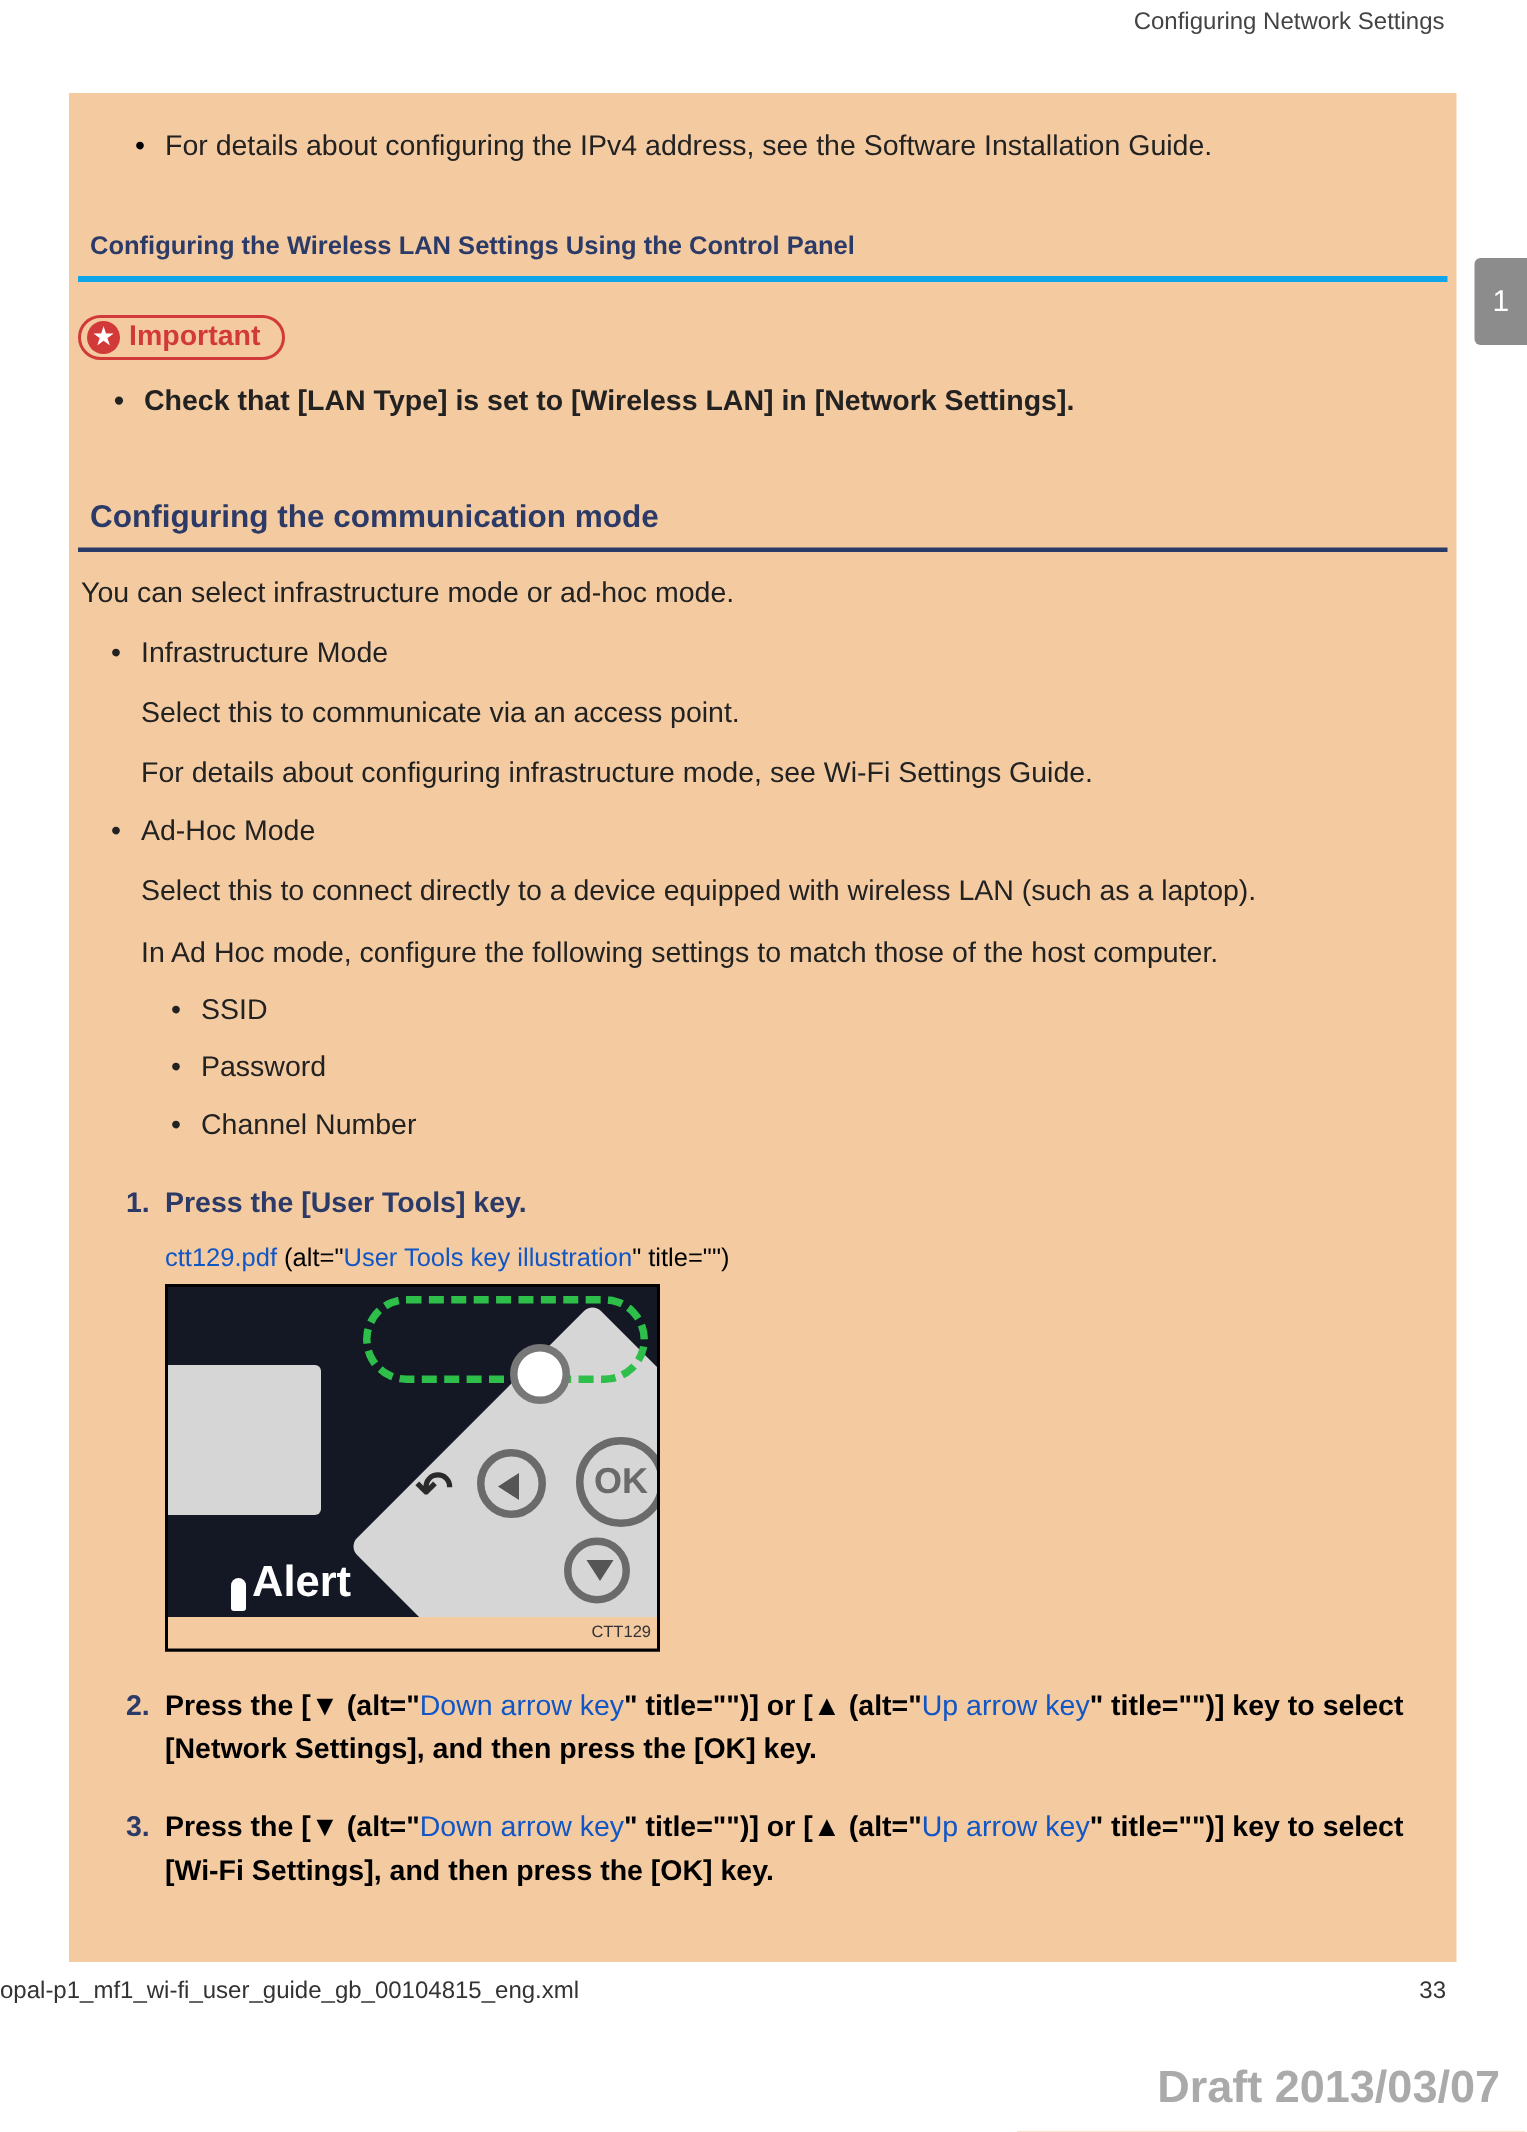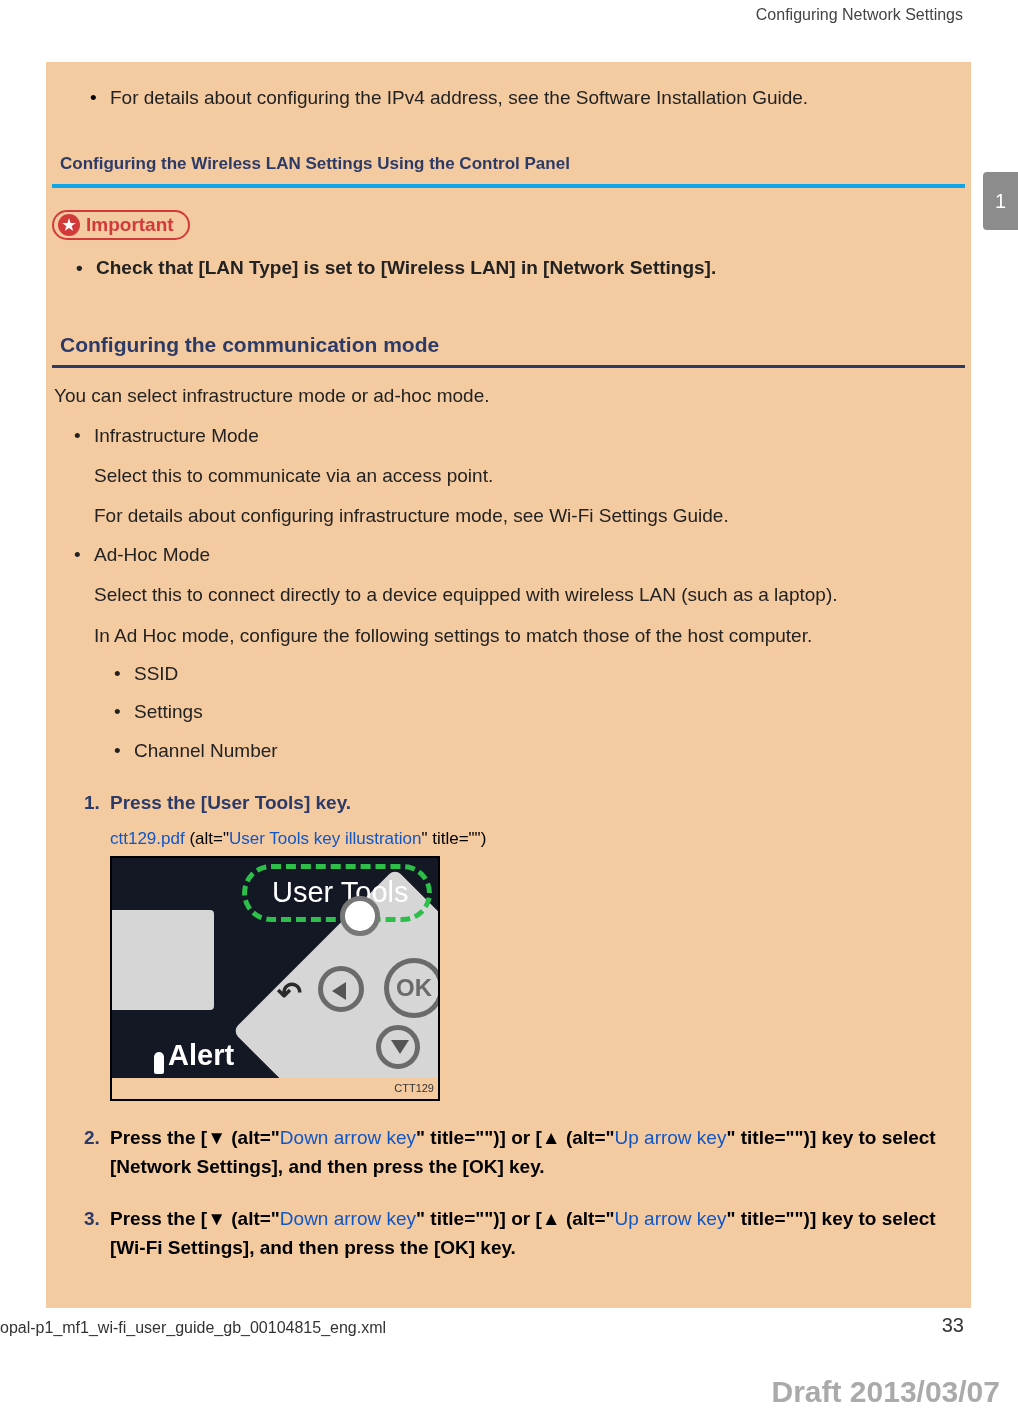--- a/index.html
+++ b/index.html
@@ -253,21 +253,21 @@
     position: absolute;
     left: 0;
     bottom: 84px;
     font-size: 16px;
     color: #333;
   }
   .footer-pagenum {
     position: absolute;
     right: 54px;
     bottom: 84px;
-    font-size: 20px;
+    font-size: 16px;
     color: #333;
   }
   .draft-stamp {
     position: absolute;
     right: 18px;
     bottom: 12px;
     font-size: 30px;
     font-weight: bold;
     color: #aaa;
   }
@@ -301,36 +301,35 @@
     <div class="extra">Select this to communicate via an access point.</div>
     <div class="extra">For details about configuring infrastructure mode, see Wi-Fi Settings Guide.</div>
   </div>
 
   <div class="sub-bullet">
     <span>Ad-Hoc Mode</span>
     <div class="extra">Select this to connect directly to a device equipped with wireless LAN (such as a laptop).</div>
     <div class="extra">In Ad Hoc mode, configure the following settings to match those of the host computer.</div>
   </div>
   <div class="sub-sub-bullet">SSID</div>
-  <div class="sub-sub-bullet">Settings</div>
+  <div class="sub-sub-bullet">Password</div>
   <div class="sub-sub-bullet">Channel Number</div>
 
   
   <div class="ol-item">
     <span class="num-dot">1.</span>
     <span>Press the [User Tools] key.</span>
     <div class="img-ref">
       <span class="link">ctt129.pdf</span><span class="plain"> (alt="</span><span class="link">User Tools key illustration</span><span class="plain">" title="")</span>
     </div>
     <div class="panel-figure">
       <div class="panel-body">
         <div class="squareLeft"></div>
         <div class="diamond"></div>
         <div class="user-tools-bubble"></div>
-        <div class="user-tools-label">User Tools</div>
         <div class="circle-btn circle-user"></div>
         <div class="back-arrow">↶</div>
         <div class="circle-btn circle-left"></div>
         <div class="tri-left"></div>
         <div class="circle-btn circle-ok">OK</div>
         <div class="circle-btn circle-down"></div>
         <div class="tri-down"></div>
         <div class="alert-icon"></div>
         <div class="alert-label">Alert</div>
       </div>

